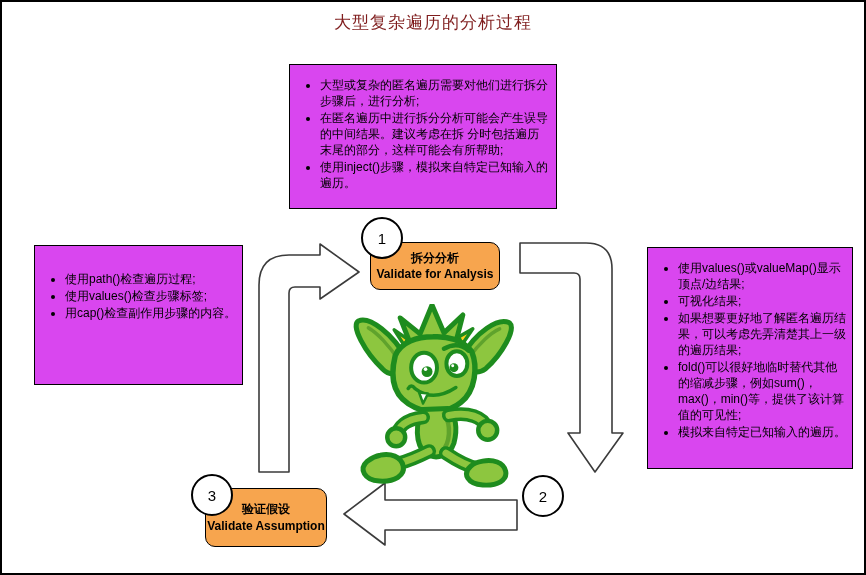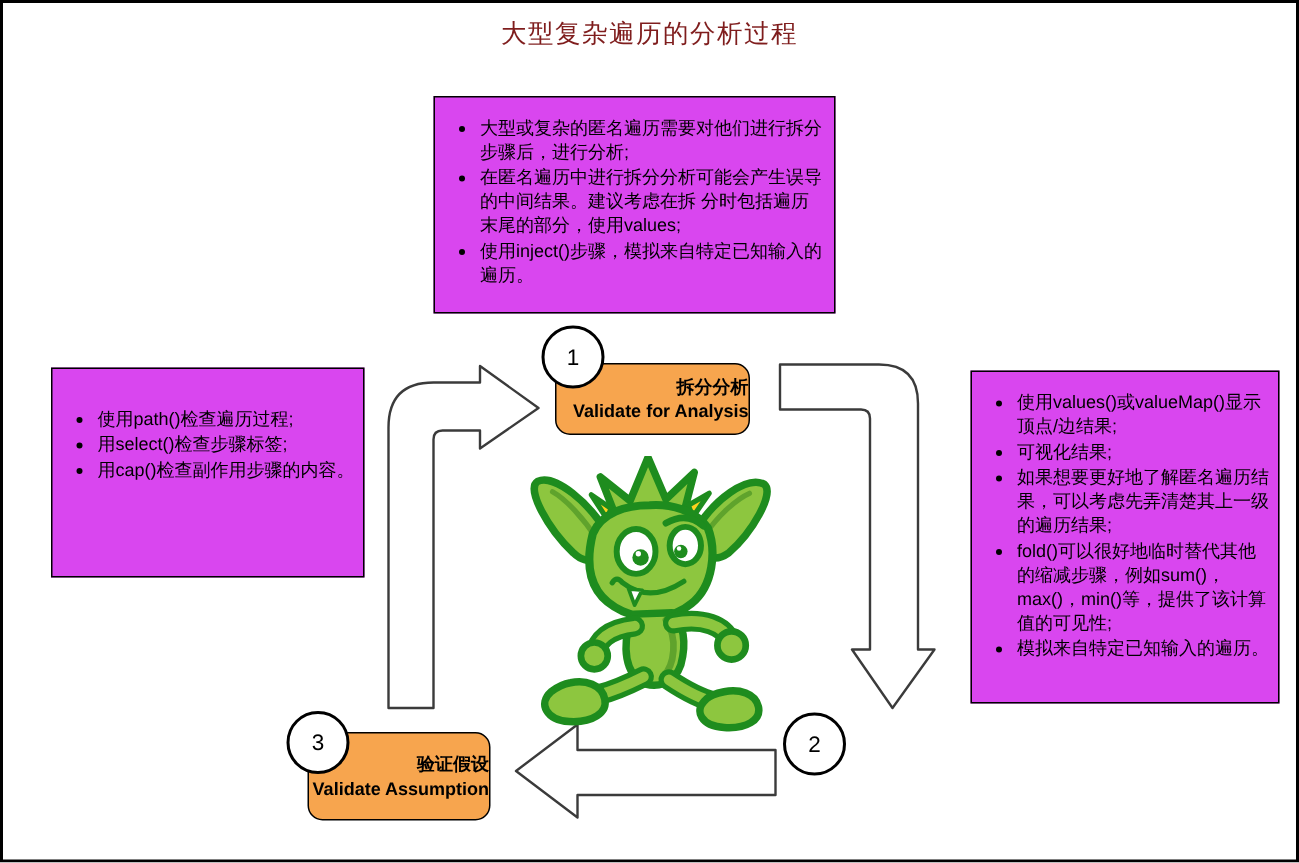--- a/index.html
+++ b/index.html
@@ -18,21 +18,21 @@
   }
   .note ul { margin:0; padding:0 5px 0 30px; }
   .note li { line-height:1.33; margin-bottom:1px; }
   #note-top   { left:287px; top:62px;  width:268px; height:145px; padding-top:13px; }
   #note-left  { left:32px;  top:243px; width:209px; height:140px; padding-top:26px; }
   #note-right { left:645px; top:245px; width:206px; height:222px; padding-top:13px; }
 
   .step-box {
     position:absolute; background:#F7A54E; border:1.5px solid #000;
     border-radius:10px; display:flex; flex-direction:column;
-    align-items:flex-end; justify-content:center; text-align:center;
+    align-items:center; justify-content:center; text-align:center;
     font-weight:bold; font-size:12px; line-height:1.35;
     z-index:2; box-sizing:border-box; white-space:nowrap;
   }
   #step1-box { left:368px; top:240px; width:130px; height:48px; }
   #step2-box { left:531px; top:487px; width:124px; height:58px; }
   #step3-box { left:203px; top:486px; width:122px; height:59px; }
 
   .step-circle {
     position:absolute; width:42px; height:42px; border-radius:50%;
     background:#fff; border:2px solid #000; display:flex;
@@ -50,28 +50,28 @@
 </head>
 <body>
 
 <div class="canvas">
 
   <div class="page-title">大型复杂遍历的分析过程</div>
 
   <div class="note" id="note-top">
     <ul>
         <li>大型或复杂的匿名遍历需要对他们进行拆分步骤后，进行分析;</li>
-        <li>在匿名遍历中进行拆分分析可能会产生误导的中间结果。建议考虑在拆 分时包括遍历末尾的部分，使用values;</li>
+        <li>在匿名遍历中进行拆分分析可能会产生误导的中间结果。建议考虑在拆 分时包括遍历末尾的部分，这样可能会有所帮助;</li>
         <li>使用inject()步骤，模拟来自特定已知输入的遍历。</li>
       </ul>
   </div>
   <div class="note" id="note-left">
     <ul>
         <li>使用path()检查遍历过程;</li>
-        <li>用select()检查步骤标签;</li>
+        <li>使用values()检查步骤标签;</li>
         <li>用cap()检查副作用步骤的内容。</li>
       </ul>
   </div>
   <div class="note" id="note-right">
     <ul>
         <li>使用values()或valueMap()显示顶点/边结果;</li>
         <li>可视化结果;</li>
         <li>如果想要更好地了解匿名遍历结果，可以考虑先弄清楚其上一级的遍历结果;</li>
         <li>fold()可以很好地临时替代其他的缩减步骤，例如sum()，max()，min()等，提供了该计算值的可见性;</li>
         <li>模拟来自特定已知输入的遍历。</li>

